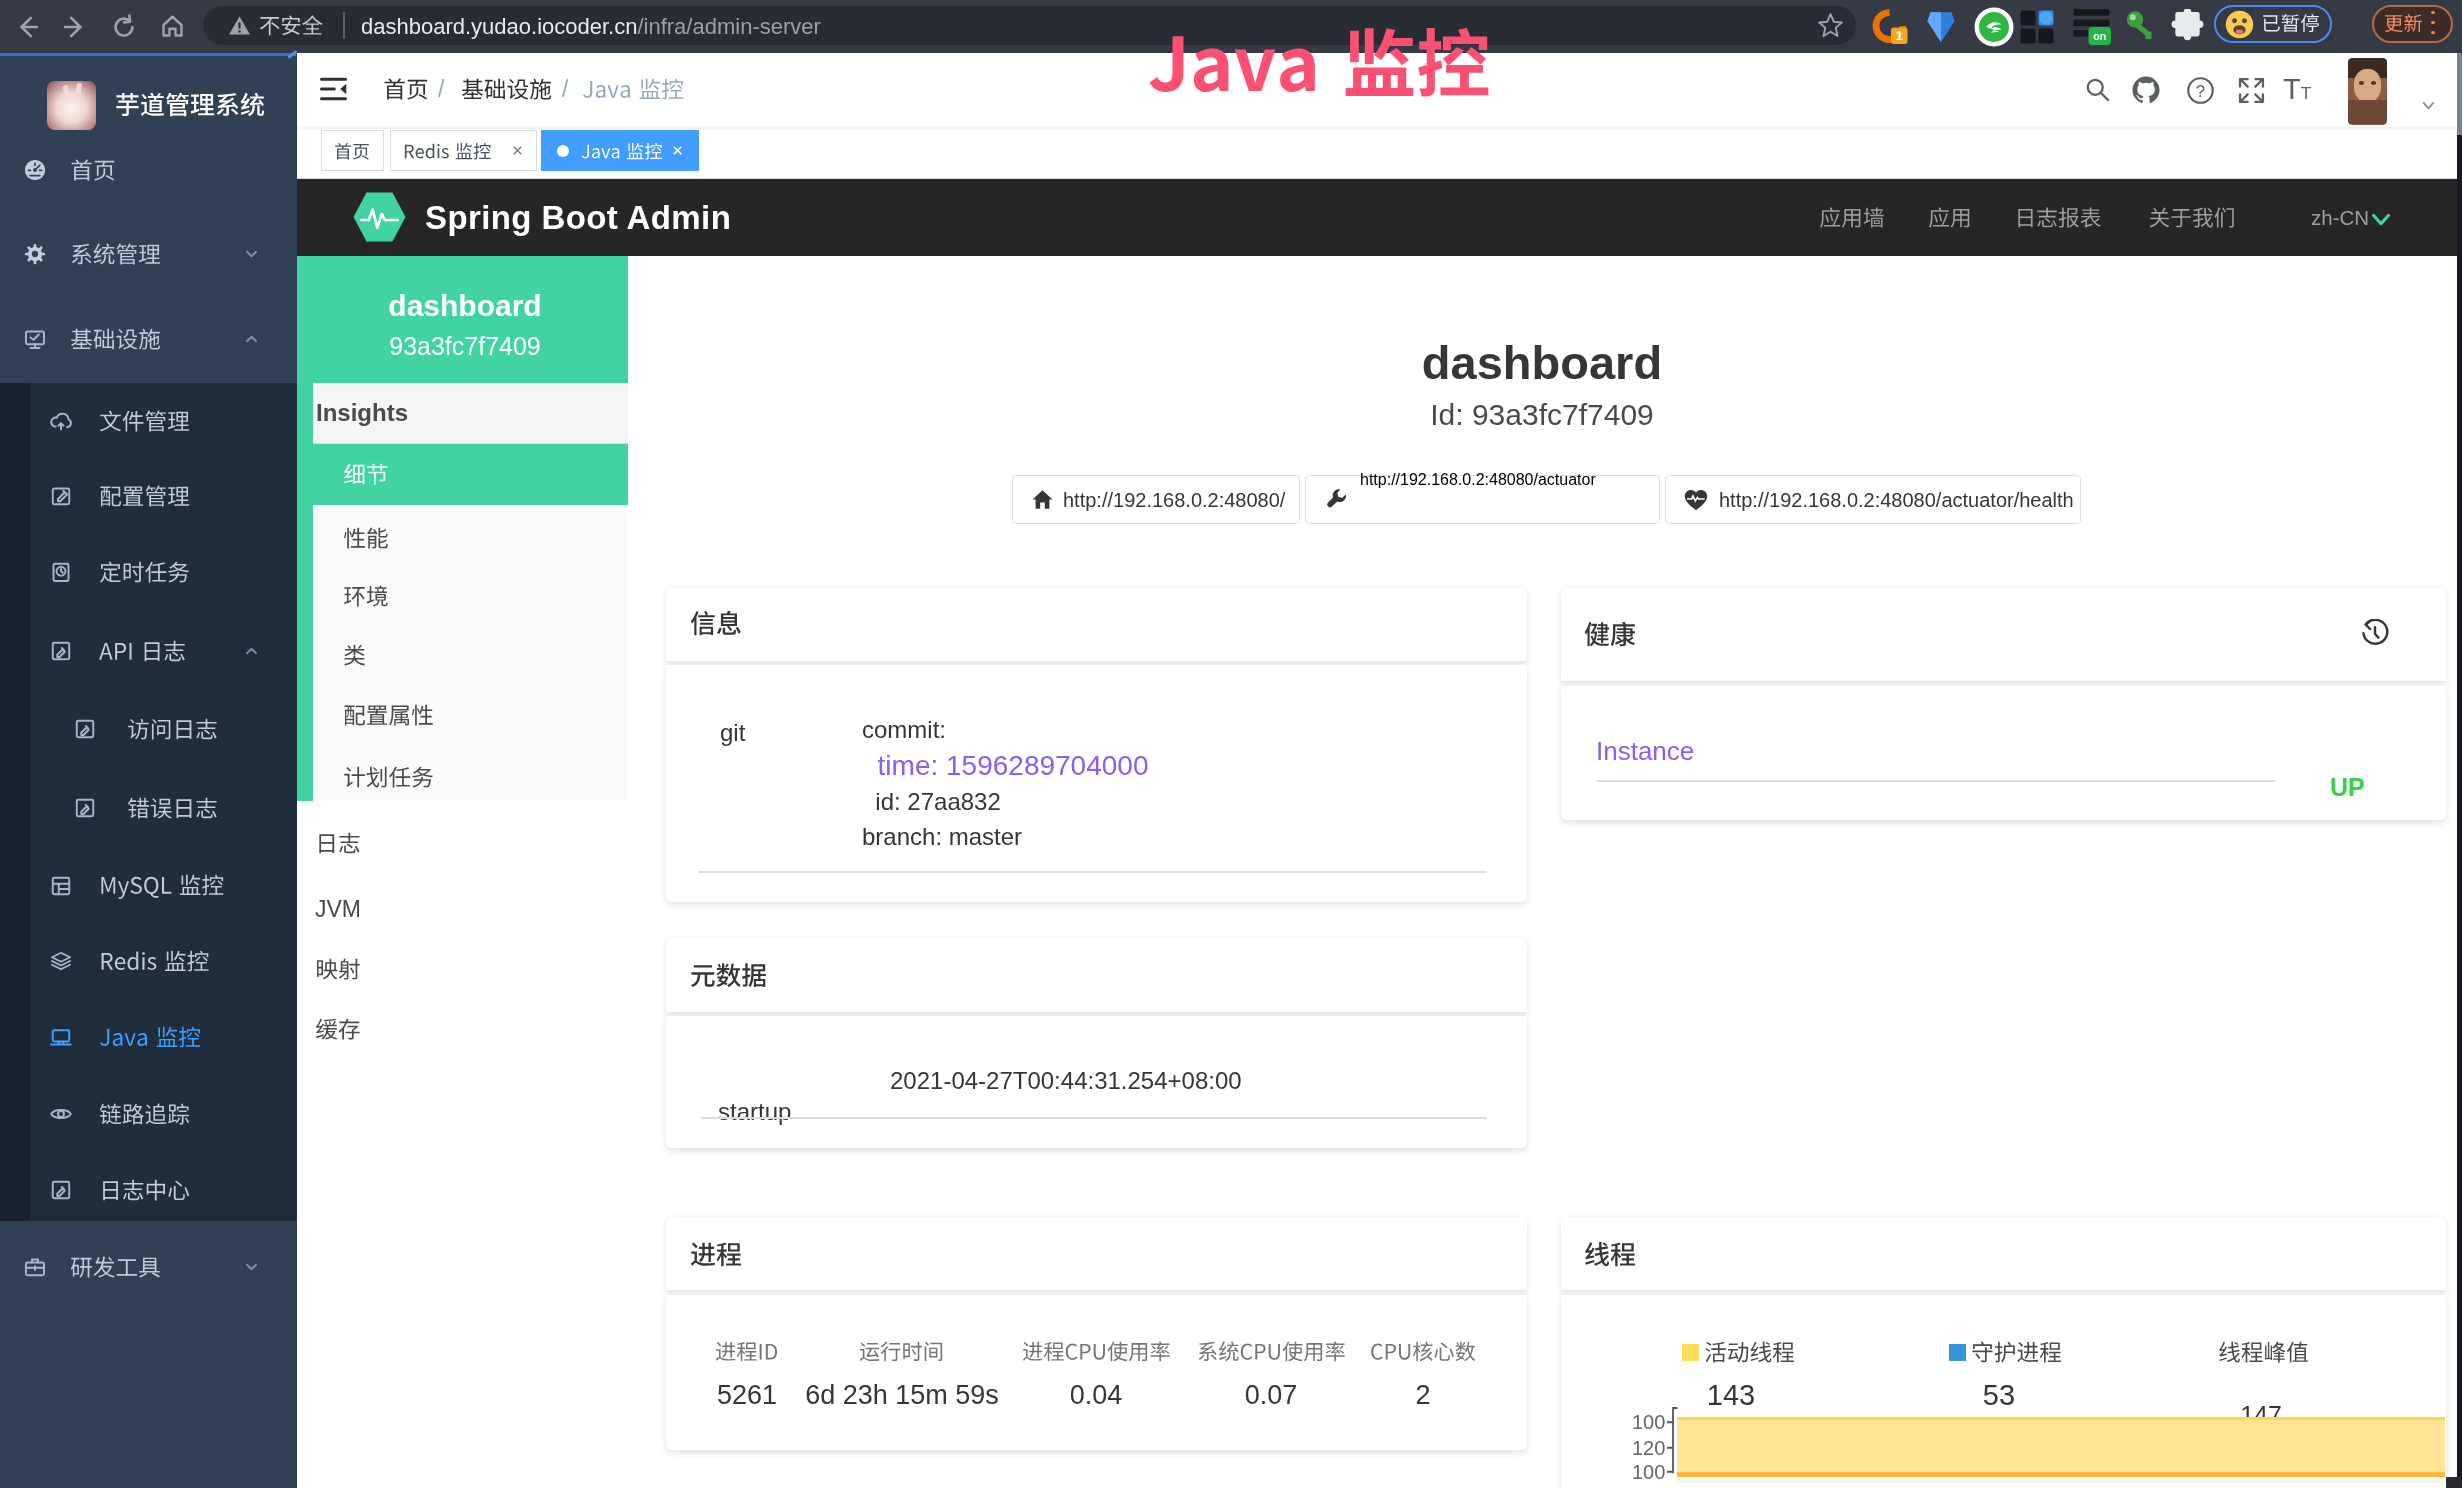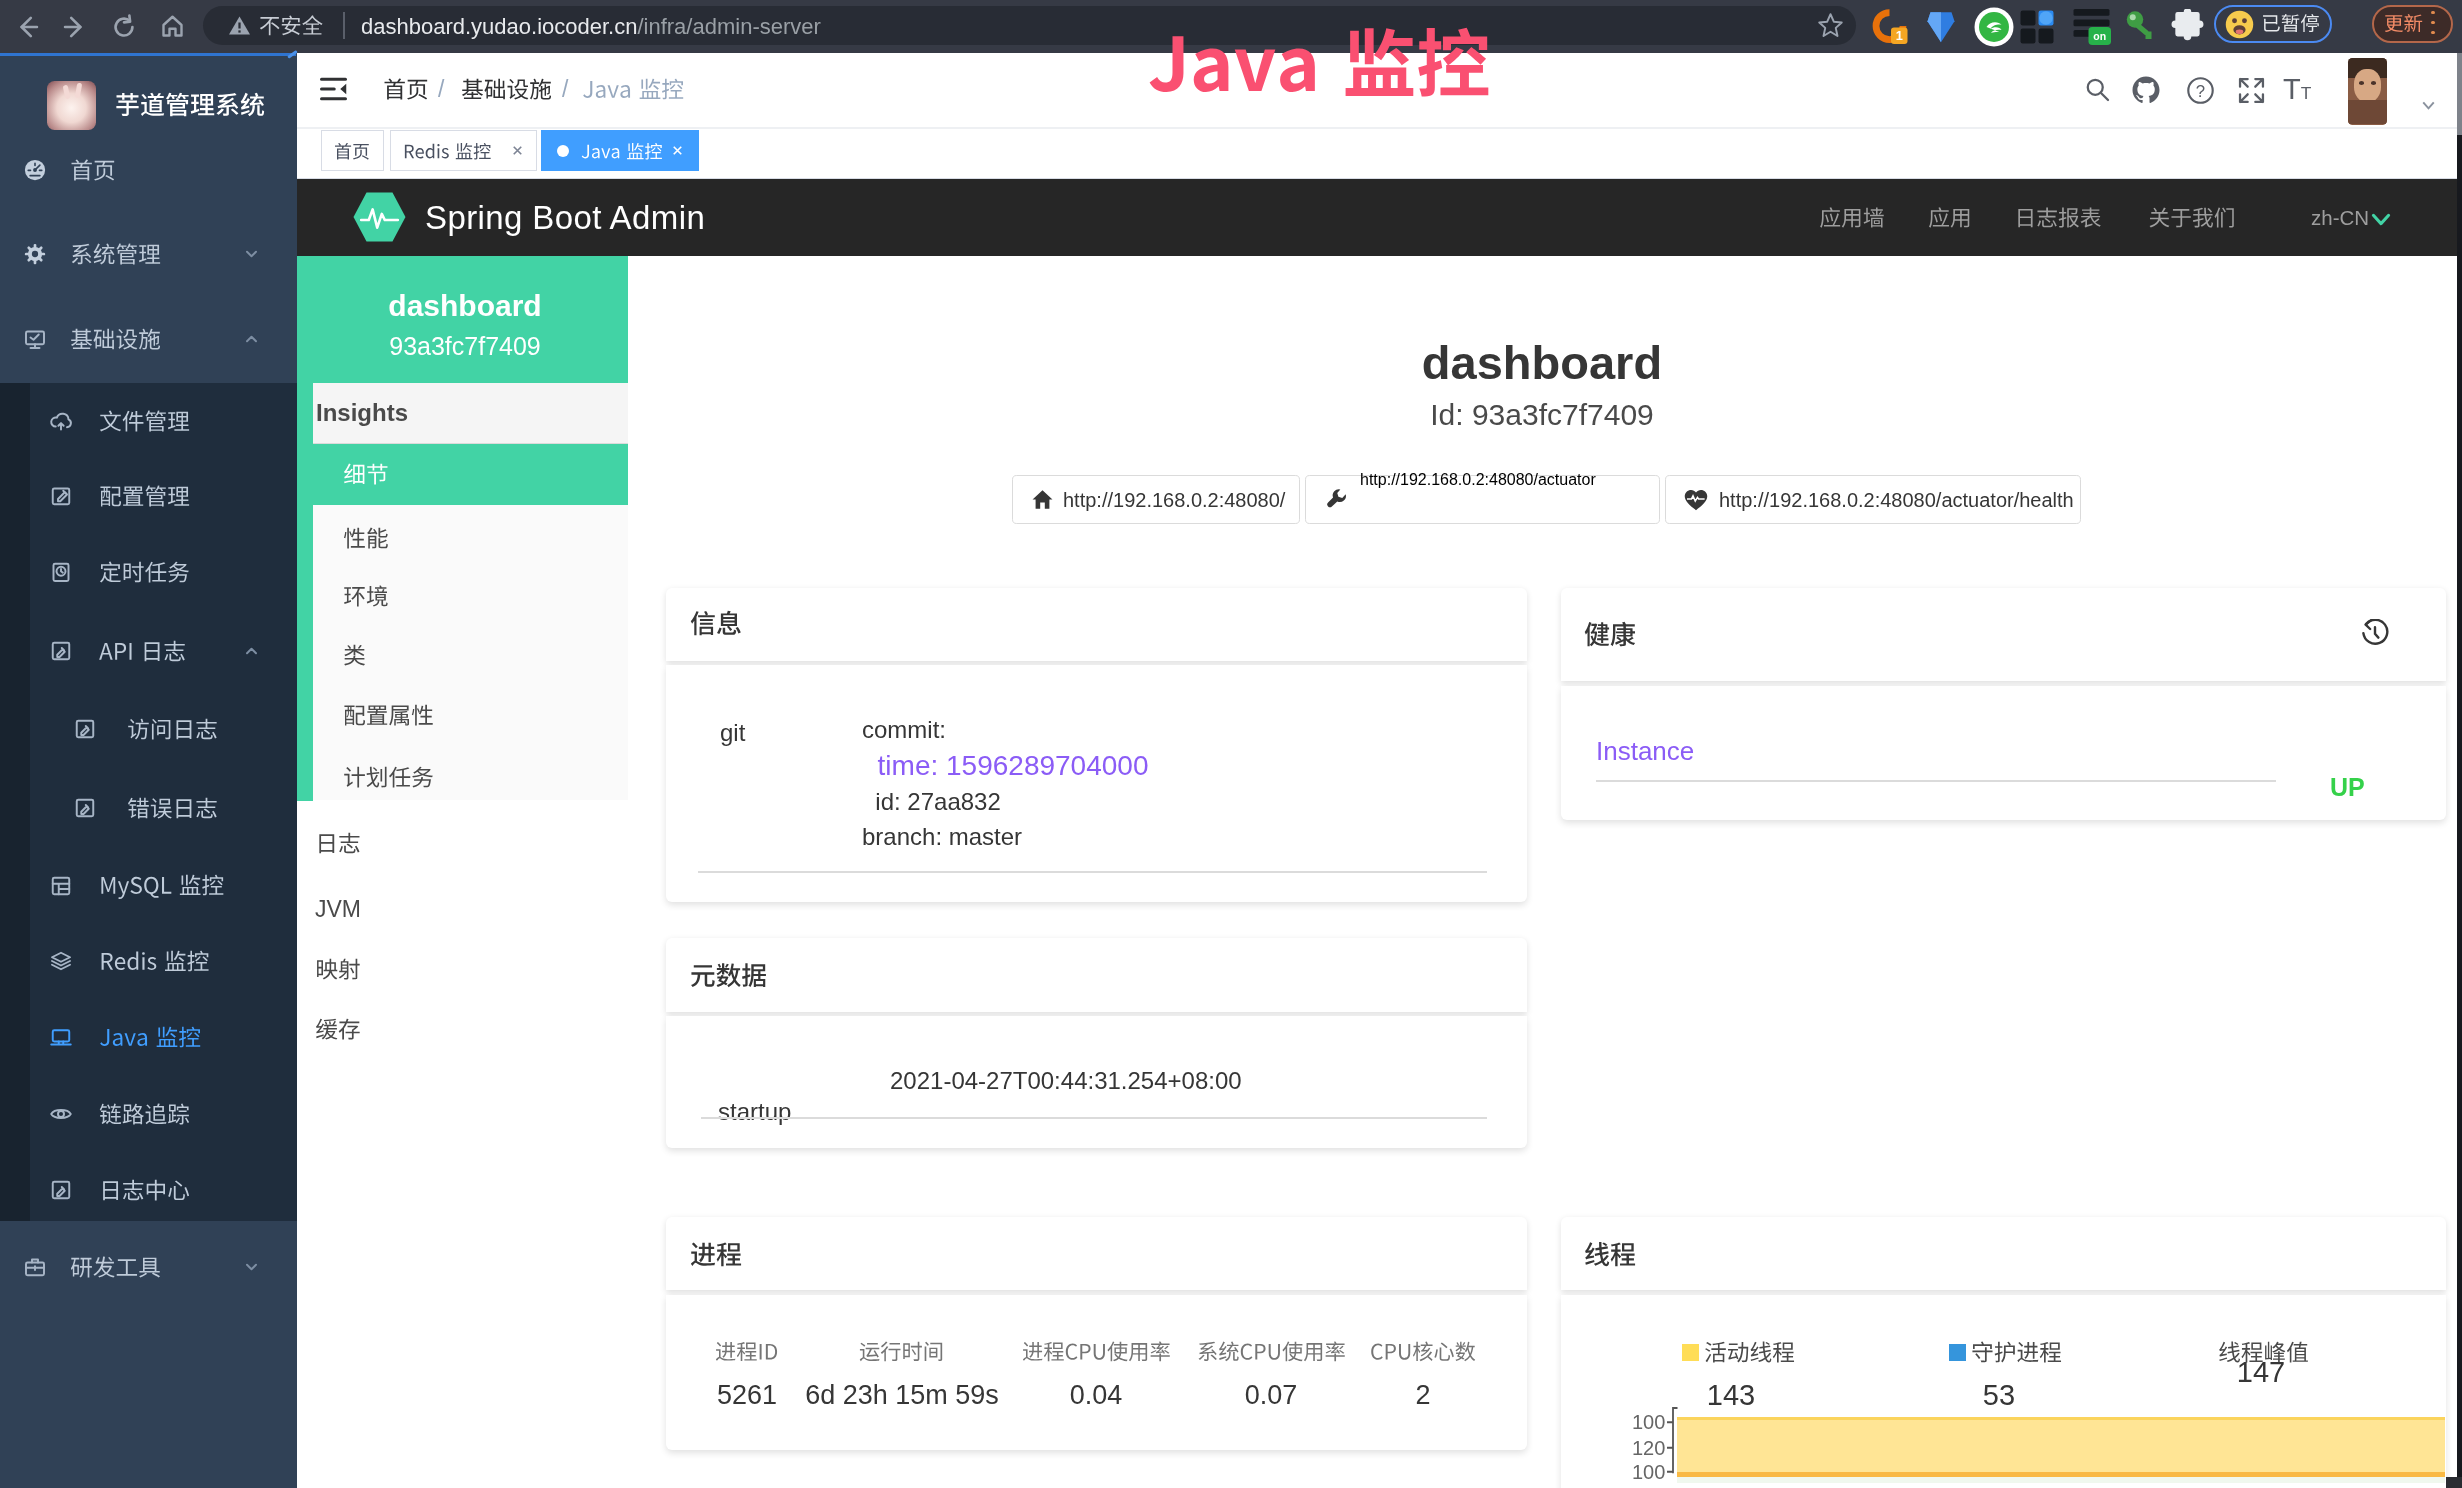--- a/index.html
+++ b/index.html
@@ -336,21 +336,21 @@
       <path fill="#ffffff" d="M5.7 0.3C9.1 0.3 10.5 -2.1 10.5 -5.2L10.5 -17.6L8.3 -17.6L8.3 -5.4C8.3 -2.7 7.4 -1.6 5.5 -1.6C4.2 -1.6 3.2 -2.2 2.4 -3.6L0.8 -2.5C1.9 -0.6 3.5 0.3 5.7 0.3ZM18 0.3C19.7 0.3 21.1 -0.5 22.4 -1.6L22.4 -1.6L22.6 0L24.4 0L24.4 -8C24.4 -11.3 23.1 -13.4 19.9 -13.4C17.8 -13.4 16 -12.4 14.8 -11.7L15.6 -10.2C16.7 -10.8 18 -11.5 19.6 -11.5C21.7 -11.5 22.2 -9.9 22.2 -8.3C16.7 -7.6 14.3 -6.2 14.3 -3.4C14.3 -1 15.9 0.3 18 0.3ZM18.7 -1.5C17.4 -1.5 16.4 -2 16.4 -3.5C16.4 -5.2 17.9 -6.3 22.2 -6.8L22.2 -3.2C21 -2 19.9 -1.5 18.7 -1.5ZM31.4 0L33.9 0L38.5 -13L36.4 -13L33.9 -5.6C33.5 -4.3 33.1 -3 32.7 -1.8L32.6 -1.8C32.2 -3 31.8 -4.3 31.4 -5.6L28.9 -13L26.7 -13ZM44.1 0.3C45.7 0.3 47.1 -0.5 48.4 -1.6L48.5 -1.6L48.6 0L50.4 0L50.4 -8C50.4 -11.3 49.1 -13.4 45.9 -13.4C43.8 -13.4 42 -12.4 40.8 -11.7L41.7 -10.2C42.7 -10.8 44.1 -11.5 45.6 -11.5C47.7 -11.5 48.3 -9.9 48.3 -8.3C42.7 -7.6 40.3 -6.2 40.3 -3.4C40.3 -1 41.9 0.3 44.1 0.3ZM44.7 -1.5C43.4 -1.5 42.4 -2 42.4 -3.5C42.4 -5.2 43.9 -6.3 48.3 -6.8L48.3 -3.2C47 -2 45.9 -1.5 44.7 -1.5ZM74.8 -12.5C76.5 -11.3 78.6 -9.6 79.6 -8.5L81 -9.6C80 -10.7 77.9 -12.3 76.2 -13.5ZM67.2 -20.1L67.2 -8.7L69 -8.7L69 -20.1ZM62.5 -19.3L62.5 -9.4L64.2 -9.4L64.2 -19.3ZM74.4 -20.1C73.5 -16.6 71.9 -13.2 69.9 -11.1C70.3 -10.8 71.1 -10.3 71.4 -10C72.6 -11.4 73.6 -13.2 74.5 -15.1L82.2 -15.1L82.2 -16.8L75.2 -16.8C75.5 -17.7 75.8 -18.7 76.1 -19.8ZM63.4 -7.2L63.4 -0.4L60.7 -0.4L60.7 1.3L82.5 1.3L82.5 -0.4L79.9 -0.4L79.9 -7.2ZM65.1 -0.4L65.1 -5.7L68.3 -5.7L68.3 -0.4ZM70 -0.4L70 -5.7L73.2 -5.7L73.2 -0.4ZM74.9 -0.4L74.9 -5.7L78.2 -5.7L78.2 -0.4ZM100.2 -13.3C101.8 -11.9 103.8 -10 104.8 -8.9L106 -10C104.9 -11.1 102.9 -13 101.4 -14.3ZM97 -14.2C95.9 -12.6 94.1 -11 92.4 -10C92.8 -9.6 93.4 -8.9 93.6 -8.6C95.3 -9.8 97.3 -11.8 98.6 -13.7ZM87.5 -20.2L87.5 -15.5L84.6 -15.5L84.6 -13.8L87.5 -13.8L87.5 -8.1C86.3 -7.7 85.2 -7.3 84.3 -7.1L84.7 -5.3L87.5 -6.3L87.5 -0.4C87.5 -0 87.4 0 87.1 0C86.8 0.1 85.9 0.1 84.8 0C85.1 0.5 85.3 1.3 85.3 1.7C86.9 1.7 87.8 1.7 88.4 1.4C89 1.1 89.2 0.6 89.2 -0.4L89.2 -6.9L91.8 -7.8L91.5 -9.5L89.2 -8.6L89.2 -13.8L91.7 -13.8L91.7 -15.5L89.2 -15.5L89.2 -20.2ZM91.5 -0.5L91.5 1.1L106.7 1.1L106.7 -0.5L100.1 -0.5L100.1 -6.5L105 -6.5L105 -8.1L93.5 -8.1L93.5 -6.5L98.3 -6.5L98.3 -0.5ZM97.7 -19.8C98 -19 98.4 -18 98.7 -17.3L92.4 -17.3L92.4 -13.1L94 -13.1L94 -15.7L104.7 -15.7L104.7 -13.3L106.5 -13.3L106.5 -17.3L100.7 -17.3C100.4 -18.1 99.8 -19.2 99.4 -20.2Z"></path>
     </svg>
 <svg class="ab" style="left:670px;top:143px" width="15" height="15" viewBox="0 0 20 20">
       <path d="M5 5 L15 15 M15 5 L5 15" stroke="#fff" stroke-width="2.2"></path>
     </svg>
 <div class="ab" style="left:297px;top:179px;width:2161px;height:77px;background:#262626"></div>
 <svg class="ab" style="left:352px;top:191px" width="55" height="52" viewBox="0 0 72 68">
 <polygon points="19,2 53,2 70,34 53,66 19,66 2,34" fill="#42d3a5"></polygon>
 <path d="M12 38 L22 38 L27 24 L33 48 L39 30 L43 38 L60 38" stroke="#fff" stroke-width="3.4" fill="none" stroke-linecap="round" stroke-linejoin="round"></path>
     </svg>
-<div class="t" style="left:425px;top:218px;font-size:33px;font-weight:normal;color:#fff;letter-spacing:0.4px">Spring Boot Admin</div>
+<div class="t" style="left:425px;top:218px;font-size:33px;font-weight:bold;color:#fff;letter-spacing:0.4px">Spring Boot Admin</div>
 <svg style="position:absolute;left:1819px;top:204px;" width="66" height="30" viewBox="0 -29 87 40">
       <path fill="#9e9e9e" d="M7.7 -14.2C8.8 -11.1 10.2 -6.9 10.8 -4.2L12.8 -5.1C12.2 -7.8 10.8 -11.8 9.5 -15ZM13.9 -15.8C14.9 -12.7 16 -8.6 16.4 -5.9L18.4 -6.5C18 -9.2 16.9 -13.2 15.9 -16.4ZM13.6 -24C14.1 -23 14.7 -21.7 15.1 -20.6L3.5 -20.6L3.5 -12.7C3.5 -8.6 3.3 -2.8 1 1.3C1.6 1.5 2.6 2.1 3 2.5C5.3 -1.8 5.7 -8.3 5.7 -12.7L5.7 -18.6L27.3 -18.6L27.3 -20.6L17.6 -20.6C17.2 -21.7 16.4 -23.3 15.7 -24.6ZM6.1 -1.1L6.1 1L27.7 1L27.7 -1.1L19.8 -1.1C22.5 -5.6 24.7 -10.9 26 -15.7L23.8 -16.6C22.6 -11.5 20.4 -5.6 17.6 -1.1ZM33.4 -22.3L33.4 -11.8C33.4 -7.7 33.1 -2.6 29.9 1C30.4 1.3 31.3 2 31.6 2.5C33.8 0 34.8 -3.3 35.3 -6.6L42.5 -6.6L42.5 2.1L44.7 2.1L44.7 -6.6L52.6 -6.6L52.6 -0.6C52.6 -0.1 52.4 0.1 51.8 0.1C51.2 0.1 49.3 0.1 47.2 0.1C47.5 0.6 47.9 1.6 48 2.1C50.7 2.2 52.4 2.1 53.4 1.8C54.4 1.5 54.7 0.8 54.7 -0.6L54.7 -22.3ZM35.6 -20.2L42.5 -20.2L42.5 -15.6L35.6 -15.6ZM52.6 -20.2L52.6 -15.6L44.7 -15.6L44.7 -20.2ZM35.6 -13.5L42.5 -13.5L42.5 -8.6L35.5 -8.6C35.6 -9.7 35.6 -10.8 35.6 -11.8ZM52.6 -13.5L52.6 -8.6L44.7 -8.6L44.7 -13.5ZM74.2 -5.9L78.9 -5.9L78.9 -3.7L74.2 -3.7ZM72.6 -7.2L72.6 -2.5L80.5 -2.5L80.5 -7.2ZM69.7 -18.7C70.8 -17.5 71.9 -15.9 72.5 -14.8L74.1 -15.8C73.5 -16.9 72.3 -18.4 71.2 -19.5ZM81.8 -19.5C81.1 -18.3 79.9 -16.7 79 -15.7L80.5 -14.9C81.5 -15.9 82.6 -17.3 83.6 -18.6ZM75.5 -24.4L75.5 -21.9L68.5 -21.9L68.5 -20L75.5 -20L75.5 -14.6L67.5 -14.6L67.5 -12.8L85.8 -12.8L85.8 -14.6L77.6 -14.6L77.6 -20L84.6 -20L84.6 -21.9L77.6 -21.9L77.6 -24.4ZM68.9 -10.6L68.9 2.3L70.8 2.3L70.8 1L82.2 1L82.2 2.2L84.2 2.2L84.2 -10.6ZM70.8 -0.7L70.8 -8.9L82.2 -8.9L82.2 -0.7ZM59 -4.7L59.9 -2.6C62.1 -3.7 65 -5 67.8 -6.3L67.4 -8.1L64.5 -6.9L64.5 -15.4L67.3 -15.4L67.3 -17.4L64.5 -17.4L64.5 -24L62.5 -24L62.5 -17.4L59.3 -17.4L59.3 -15.4L62.5 -15.4L62.5 -6.1C61.2 -5.5 60 -5.1 59 -4.7Z"></path>
     </svg>
 <svg style="position:absolute;left:1928px;top:204px;" width="44" height="30" viewBox="0 -29 58 40">
       <path fill="#9e9e9e" d="M7.7 -14.2C8.8 -11.1 10.2 -6.9 10.8 -4.2L12.8 -5.1C12.2 -7.8 10.8 -11.8 9.5 -15ZM13.9 -15.8C14.9 -12.7 16 -8.6 16.4 -5.9L18.4 -6.5C18 -9.2 16.9 -13.2 15.9 -16.4ZM13.6 -24C14.1 -23 14.7 -21.7 15.1 -20.6L3.5 -20.6L3.5 -12.7C3.5 -8.6 3.3 -2.8 1 1.3C1.6 1.5 2.6 2.1 3 2.5C5.3 -1.8 5.7 -8.3 5.7 -12.7L5.7 -18.6L27.3 -18.6L27.3 -20.6L17.6 -20.6C17.2 -21.7 16.4 -23.3 15.7 -24.6ZM6.1 -1.1L6.1 1L27.7 1L27.7 -1.1L19.8 -1.1C22.5 -5.6 24.7 -10.9 26 -15.7L23.8 -16.6C22.6 -11.5 20.4 -5.6 17.6 -1.1ZM33.4 -22.3L33.4 -11.8C33.4 -7.7 33.1 -2.6 29.9 1C30.4 1.3 31.3 2 31.6 2.5C33.8 0 34.8 -3.3 35.3 -6.6L42.5 -6.6L42.5 2.1L44.7 2.1L44.7 -6.6L52.6 -6.6L52.6 -0.6C52.6 -0.1 52.4 0.1 51.8 0.1C51.2 0.1 49.3 0.1 47.2 0.1C47.5 0.6 47.9 1.6 48 2.1C50.7 2.2 52.4 2.1 53.4 1.8C54.4 1.5 54.7 0.8 54.7 -0.6L54.7 -22.3ZM35.6 -20.2L42.5 -20.2L42.5 -15.6L35.6 -15.6ZM52.6 -20.2L52.6 -15.6L44.7 -15.6L44.7 -20.2ZM35.6 -13.5L42.5 -13.5L42.5 -8.6L35.5 -8.6C35.6 -9.7 35.6 -10.8 35.6 -11.8ZM52.6 -13.5L52.6 -8.6L44.7 -8.6L44.7 -13.5Z"></path>
     </svg>
 <svg style="position:absolute;left:2014px;top:204px;" width="88" height="30" viewBox="0 -29 116 40">
       <path fill="#9e9e9e" d="M7.3 -10.2L21.8 -10.2L21.8 -2.1L7.3 -2.1ZM7.3 -12.4L7.3 -20.2L21.8 -20.2L21.8 -12.4ZM5.1 -22.4L5.1 2L7.3 2L7.3 0.1L21.8 0.1L21.8 1.9L24.1 1.9L24.1 -22.4ZM36.8 -7.4L36.8 -1.1C36.8 1.3 37.7 1.9 41.1 1.9C41.8 1.9 46.9 1.9 47.7 1.9C50.5 1.9 51.2 1 51.5 -2.8C50.9 -3 50 -3.3 49.5 -3.7C49.4 -0.6 49.1 -0.1 47.5 -0.1C46.4 -0.1 42 -0.1 41.2 -0.1C39.3 -0.1 39 -0.3 39 -1.1L39 -7.4ZM40 -9.2C42.3 -7.8 45.1 -5.6 46.4 -4.1L48 -5.6C46.6 -7.1 43.8 -9.1 41.5 -10.5ZM50.6 -6.7C52 -4.3 53.7 -1 54.3 1L56.4 0.1C55.7 -1.8 54 -5 52.5 -7.5ZM33.4 -7.2C32.8 -4.9 31.8 -2 30.4 -0.1L32.4 0.9C33.7 -1 34.7 -4.1 35.3 -6.5ZM42.3 -24.4L42.3 -20.2L30.6 -20.2L30.6 -18.1L42.3 -18.1L42.3 -13.2L32.5 -13.2L32.5 -11.1L54.7 -11.1L54.7 -13.2L44.6 -13.2L44.6 -18.1L56.5 -18.1L56.5 -20.2L44.6 -20.2L44.6 -24.4ZM70.3 -23.4L70.3 2.3L72.4 2.3L72.4 -11.5L73.3 -11.5C74.4 -8.4 75.9 -5.6 77.8 -3.2C76.4 -1.6 74.6 -0.2 72.6 0.8C73.1 1.2 73.7 1.9 74.1 2.4C76 1.3 77.7 -0 79.2 -1.6C80.8 0 82.5 1.3 84.4 2.2C84.8 1.7 85.4 0.8 85.9 0.4C84 -0.4 82.2 -1.7 80.6 -3.3C82.7 -6.1 84.2 -9.5 84.9 -13.1L83.5 -13.5L83.1 -13.5L72.4 -13.5L72.4 -21.3L81.7 -21.3C81.6 -18.7 81.4 -17.6 81.1 -17.2C80.8 -17 80.5 -17 79.8 -17C79.3 -17 77.4 -17 75.5 -17.2C75.8 -16.7 76 -15.9 76.1 -15.4C78 -15.3 79.8 -15.2 80.8 -15.3C81.7 -15.3 82.4 -15.5 82.9 -16C83.5 -16.7 83.8 -18.4 84 -22.4C84 -22.8 84 -23.4 84 -23.4ZM75.4 -11.5L82.3 -11.5C81.6 -9.1 80.6 -6.9 79.2 -4.9C77.6 -6.8 76.3 -9.1 75.4 -11.5ZM63.5 -24.4L63.5 -18.5L59.4 -18.5L59.4 -16.4L63.5 -16.4L63.5 -10.2L58.9 -9L59.5 -6.8L63.5 -7.9L63.5 -0.4C63.5 0.1 63.3 0.2 62.8 0.3C62.4 0.3 60.9 0.3 59.3 0.2C59.6 0.8 59.9 1.7 60 2.3C62.3 2.3 63.7 2.3 64.5 1.9C65.3 1.6 65.7 1 65.7 -0.4L65.7 -8.6L69.2 -9.7L68.9 -11.7L65.7 -10.8L65.7 -16.4L69 -16.4L69 -18.5L65.7 -18.5L65.7 -24.4ZM94.3 2.3C95 1.9 96 1.5 104.1 -1.1C104 -1.6 103.8 -2.4 103.8 -3L96.7 -0.9L96.7 -7.3C98.5 -8.5 100 -9.8 101.3 -11.2C103.5 -5.1 107.6 -0.7 113.6 1.3C113.9 0.8 114.5 -0.1 115 -0.6C112.2 -1.4 109.7 -2.8 107.7 -4.7C109.5 -5.8 111.7 -7.3 113.3 -8.8L111.5 -10C110.3 -8.8 108.2 -7.2 106.5 -6C105.2 -7.5 104.2 -9.3 103.4 -11.2L114.1 -11.2L114.1 -13.1L102.5 -13.1L102.5 -15.6L111.9 -15.6L111.9 -17.4L102.5 -17.4L102.5 -19.9L113.2 -19.9L113.2 -21.8L102.5 -21.8L102.5 -24.4L100.3 -24.4L100.3 -21.8L90 -21.8L90 -19.9L100.3 -19.9L100.3 -17.4L91.5 -17.4L91.5 -15.6L100.3 -15.6L100.3 -13.1L88.9 -13.1L88.9 -11.2L98.5 -11.2C95.8 -8.7 91.6 -6.5 88 -5.3C88.5 -4.9 89.1 -4.1 89.5 -3.5C91.1 -4.1 92.8 -4.9 94.5 -5.9L94.5 -1.6C94.5 -0.4 93.8 0.1 93.4 0.3C93.7 0.8 94.2 1.8 94.3 2.3Z"></path>
     </svg>
 <svg style="position:absolute;left:2148px;top:204px;" width="88" height="30" viewBox="0 -29 116 40">
@@ -482,21 +482,21 @@
     </svg>
 <div class="tc" style="left:1731px;top:1395px;font-size:29px;color:#363636">143</div>
 <div class="ab" style="left:1949px;top:1344px;width:17.4px;height:17.4px;background:#3595dc"></div>
 <svg style="position:absolute;left:1971px;top:1338px;" width="91" height="31" viewBox="0 -30 120 41">
       <path fill="#4a4a4a" d="M5.4 -8.6C7.3 -6.7 9.4 -4 10.3 -2.2L12.2 -3.5C11.3 -5.3 9.2 -7.9 7.2 -9.8ZM18.3 -17.8L18.3 -13.5L1.7 -13.5L1.7 -11.3L18.3 -11.3L18.3 -0.7C18.3 -0.2 18.1 -0.1 17.5 -0C16.9 0 14.7 0 12.5 -0.1C12.9 0.6 13.3 1.5 13.4 2.2C16.3 2.2 18.1 2.2 19.1 1.8C20.2 1.4 20.6 0.8 20.6 -0.7L20.6 -11.3L28.3 -11.3L28.3 -13.5L20.6 -13.5L20.6 -17.8ZM12.9 -24.8C13.5 -23.8 14.1 -22.6 14.5 -21.6L2.5 -21.6L2.5 -15.6L4.7 -15.6L4.7 -19.4L25.1 -19.4L25.1 -15.6L27.4 -15.6L27.4 -21.6L16.9 -21.6C16.6 -22.7 15.8 -24.2 15.1 -25.3ZM35.6 -25.2L35.6 -19.1L31.6 -19.1L31.6 -17L35.6 -17L35.6 -10.5C34 -10 32.4 -9.6 31.1 -9.3L31.8 -7L35.6 -8.2L35.6 -0.4C35.6 0 35.5 0.1 35.1 0.1C34.7 0.1 33.5 0.1 32.1 0.1C32.5 0.8 32.7 1.7 32.8 2.3C34.8 2.3 36 2.2 36.8 1.9C37.6 1.5 37.8 0.8 37.8 -0.4L37.8 -8.9L41.5 -10L41.2 -12.1L37.8 -11.1L37.8 -17L41.3 -17L41.3 -19.1L37.8 -19.1L37.8 -25.2ZM47.7 -24.3C48.8 -23 50 -21.2 50.5 -20L43.4 -20L43.4 -12C43.4 -8 43 -2.8 39.7 0.9C40.2 1.2 41.1 2 41.5 2.5C44.6 -1 45.5 -5.9 45.6 -10.1L55.5 -10.1L55.5 -8.2L57.8 -8.2L57.8 -20L50.6 -20L52.6 -20.9C52.1 -22.1 50.9 -23.8 49.7 -25.1ZM55.5 -12.2L45.7 -12.2L45.7 -18L55.5 -18ZM62.4 -23.3C64.1 -21.8 66.1 -19.6 67 -18.3L68.8 -19.7C67.8 -21 65.7 -23.1 64 -24.6ZM81.6 -24.6L81.6 -19.7L76.7 -19.7L76.7 -24.6L74.4 -24.6L74.4 -19.7L70.2 -19.7L70.2 -17.6L74.4 -17.6L74.4 -14.1L74.4 -12.2L70 -12.2L70 -10L74.1 -10C73.7 -7.8 72.7 -5.5 70.4 -3.8C70.9 -3.5 71.8 -2.7 72.1 -2.2C74.7 -4.3 75.9 -7.2 76.3 -10L81.6 -10L81.6 -2.4L83.8 -2.4L83.8 -10L88.3 -10L88.3 -12.2L83.8 -12.2L83.8 -17.6L87.7 -17.6L87.7 -19.7L83.8 -19.7L83.8 -24.6ZM76.7 -17.6L81.6 -17.6L81.6 -12.2L76.6 -12.2L76.7 -14ZM67.9 -14.3L61.5 -14.3L61.5 -12.2L65.6 -12.2L65.6 -3.6C64.3 -3.1 62.7 -1.8 61.1 -0.1L62.6 2C64.2 -0.1 65.7 -1.8 66.7 -1.8C67.3 -1.8 68.3 -0.8 69.6 -0.1C71.6 1.3 74.2 1.6 77.9 1.6C80.7 1.6 86.1 1.4 88.3 1.3C88.3 0.6 88.7 -0.4 88.9 -1.1C86 -0.7 81.5 -0.5 77.9 -0.5C74.5 -0.5 72 -0.7 70 -1.9C69.1 -2.5 68.4 -3.1 67.9 -3.4ZM106 -22L115 -22L115 -16.5L106 -16.5ZM103.9 -23.9L103.9 -14.5L117.2 -14.5L117.2 -23.9ZM103.4 -6.3L103.4 -4.3L109.3 -4.3L109.3 -0.4L101.4 -0.4L101.4 1.6L118.9 1.6L118.9 -0.4L111.5 -0.4L111.5 -4.3L117.6 -4.3L117.6 -6.3L111.5 -6.3L111.5 -9.9L118.2 -9.9L118.2 -11.9L102.8 -11.9L102.8 -9.9L109.3 -9.9L109.3 -6.3ZM100.8 -24.8C98.6 -23.8 94.7 -22.9 91.3 -22.3C91.6 -21.8 91.9 -21.1 92 -20.6C93.4 -20.8 94.9 -21.1 96.4 -21.4L96.4 -16.7L91.5 -16.7L91.5 -14.6L96.1 -14.6C94.9 -11.2 92.8 -7.3 90.8 -5.2C91.2 -4.6 91.8 -3.7 92 -3.1C93.5 -5 95.1 -7.9 96.4 -10.9L96.4 2.3L98.6 2.3L98.6 -10.6C99.6 -9.3 100.8 -7.7 101.3 -6.9L102.7 -8.6C102.1 -9.3 99.5 -12 98.6 -12.8L98.6 -14.6L102.3 -14.6L102.3 -16.7L98.6 -16.7L98.6 -21.9C100 -22.2 101.3 -22.6 102.4 -23Z"></path>
     </svg>
 <div class="tc" style="left:1999px;top:1395px;font-size:29px;color:#363636">53</div>
 <svg style="position:absolute;left:2218px;top:1338px;" width="91" height="31" viewBox="0 -30 120 41">
       <path fill="#4a4a4a" d="M1.6 -1.6L2.1 0.5C4.9 -0.3 8.5 -1.4 11.9 -2.4L11.6 -4.3C7.9 -3.3 4.1 -2.2 1.6 -1.6ZM21.1 -23.4C22.6 -22.7 24.5 -21.5 25.5 -20.7L26.8 -22.1C25.8 -22.9 23.9 -24 22.4 -24.7ZM2.2 -12.7C2.6 -12.9 3.3 -13.1 7 -13.6C5.6 -11.6 4.5 -10.1 3.9 -9.5C3 -8.4 2.3 -7.6 1.6 -7.5C1.9 -7 2.2 -5.9 2.3 -5.5C3 -5.8 4 -6.1 11.5 -7.6C11.5 -8.1 11.5 -8.9 11.5 -9.5L5.5 -8.5C7.8 -11.2 10.1 -14.5 12 -17.8L10.1 -18.9C9.6 -17.8 8.9 -16.6 8.2 -15.6L4.4 -15.2C6.2 -17.7 8 -21 9.3 -24.1L7.2 -25.1C6 -21.5 3.8 -17.7 3.1 -16.7C2.5 -15.7 1.9 -15 1.4 -14.8C1.7 -14.2 2 -13.1 2.2 -12.7ZM26.6 -10.5C25.4 -8.6 23.8 -6.8 21.8 -5.3C21.4 -6.9 20.9 -8.8 20.6 -11L28.3 -12.4L27.9 -14.4L20.4 -13C20.2 -14.3 20.1 -15.6 20 -17L27.4 -18.1L27.1 -20.1L19.9 -19C19.8 -21 19.7 -23.1 19.7 -25.3L17.5 -25.3C17.6 -23 17.6 -20.8 17.7 -18.7L13 -18L13.3 -16L17.8 -16.6C17.9 -15.3 18.1 -13.9 18.2 -12.6L12.4 -11.5L12.8 -9.5L18.5 -10.6C18.9 -8.1 19.3 -5.8 20 -4C17.4 -2.3 14.5 -0.9 11.4 0C12 0.5 12.5 1.3 12.8 1.9C15.7 0.9 18.3 -0.4 20.7 -2C22 0.7 23.6 2.3 25.7 2.3C27.8 2.3 28.5 1.3 28.9 -2C28.4 -2.2 27.7 -2.7 27.2 -3.2C27.1 -0.6 26.8 0.1 25.9 0.1C24.6 0.1 23.5 -1.1 22.6 -3.3C25 -5.1 27 -7.2 28.5 -9.6ZM46 -22L55 -22L55 -16.5L46 -16.5ZM43.9 -23.9L43.9 -14.5L57.2 -14.5L57.2 -23.9ZM43.4 -6.3L43.4 -4.3L49.3 -4.3L49.3 -0.4L41.4 -0.4L41.4 1.6L58.9 1.6L58.9 -0.4L51.5 -0.4L51.5 -4.3L57.6 -4.3L57.6 -6.3L51.5 -6.3L51.5 -9.9L58.2 -9.9L58.2 -11.9L42.8 -11.9L42.8 -9.9L49.3 -9.9L49.3 -6.3ZM40.8 -24.8C38.6 -23.8 34.6 -22.9 31.3 -22.3C31.6 -21.8 31.9 -21.1 31.9 -20.6C33.4 -20.8 34.9 -21.1 36.4 -21.4L36.4 -16.7L31.5 -16.7L31.5 -14.6L36.1 -14.6C34.9 -11.2 32.8 -7.3 30.8 -5.2C31.2 -4.6 31.8 -3.7 32 -3.1C33.5 -5 35.1 -7.9 36.4 -10.9L36.4 2.3L38.6 2.3L38.6 -10.6C39.6 -9.3 40.8 -7.7 41.3 -6.9L42.7 -8.6C42.1 -9.3 39.5 -12 38.6 -12.8L38.6 -14.6L42.3 -14.6L42.3 -16.7L38.6 -16.7L38.6 -21.9C40 -22.2 41.3 -22.6 42.4 -23ZM77.9 -20.9L83.7 -20.9C82.9 -19.4 81.8 -18.1 80.5 -17C79.3 -18.1 78.3 -19.3 77.5 -20.5ZM77.9 -25.2C76.7 -22.2 74.3 -19.5 71.7 -17.7C72.2 -17.3 72.9 -16.4 73.2 -16C74.2 -16.8 75.3 -17.8 76.3 -18.9C77 -17.8 77.8 -16.7 78.9 -15.8C76.7 -14.2 74.1 -13 71.5 -12.4C71.9 -12 72.4 -11.2 72.7 -10.7C75.4 -11.5 78.2 -12.7 80.5 -14.4C82.4 -13 84.8 -11.8 87.5 -11C87.8 -11.6 88.5 -12.5 89 -12.9C86.3 -13.5 84 -14.5 82.2 -15.8C84.1 -17.5 85.7 -19.6 86.7 -22.2L85.3 -22.8L84.9 -22.7L79 -22.7C79.4 -23.3 79.7 -24 80 -24.7ZM79.3 -12.5L79.3 -10.6L73.7 -10.6L73.7 -8.8L79.3 -8.8L79.3 -6.9L73.9 -6.9L73.9 -5.1L79.3 -5.1L79.3 -2.9L72.5 -2.9L72.5 -1.1L79.3 -1.1L79.3 2.4L81.5 2.4L81.5 -1.1L88.2 -1.1L88.2 -2.9L81.5 -2.9L81.5 -5.1L86.9 -5.1L86.9 -6.9L81.5 -6.9L81.5 -8.8L87 -8.8L87 -10.6L81.5 -10.6L81.5 -12.5ZM65.8 -24.9L65.8 -3.7L63.9 -3.5L63.9 -20.2L62.1 -20.2L62.1 -1.6L69.5 -2.2L69.5 -1L71.2 -1L71.2 -20.2L69.5 -20.2L69.5 -4L67.6 -3.8L67.6 -24.9ZM108 -25.2C107.9 -24.3 107.7 -23.2 107.6 -22.1L99.9 -22.1L99.9 -20.1L107.2 -20.1C107 -19.1 106.9 -18.1 106.7 -17.3L101.5 -17.3L101.5 -0.4L98.6 -0.4L98.6 1.5L118.7 1.5L118.7 -0.4L116.1 -0.4L116.1 -17.3L108.7 -17.3C108.9 -18.1 109.2 -19.1 109.4 -20.1L117.8 -20.1L117.8 -22.1L109.8 -22.1L110.4 -25.1ZM103.5 -0.4L103.5 -2.9L114 -2.9L114 -0.4ZM103.5 -11.4L114 -11.4L114 -8.8L103.5 -8.8ZM103.5 -13L103.5 -15.6L114 -15.6L114 -13ZM103.5 -7.2L114 -7.2L114 -4.6L103.5 -4.6ZM97.9 -25.2C96.3 -20.6 93.7 -16.1 91 -13.2C91.3 -12.7 92 -11.5 92.2 -11C93.1 -11.9 94 -13 94.8 -14.2L94.8 2.4L96.9 2.4L96.9 -17.7C98.1 -19.8 99.1 -22.2 100 -24.5Z"></path>
     </svg>
-<div class="tc" style="left:2261px;top:1372px;font-size:29px;color:#363636">147</div>
+<div class="tc" style="left:2261px;top:1415px;font-size:25px;color:#363636">147</div>
 <div class="t" style="left:1632px;top:1422px;font-size:20px;color:#666">100</div>
 <div class="t" style="left:1632px;top:1448px;font-size:20px;color:#666">120</div>
 <div class="t" style="left:1632px;top:1472px;font-size:20px;color:#666">100</div>
 <svg class="ab" style="left:1664px;top:1406px" width="15" height="70" viewBox="0 0 20 92">
       <path d="M18 2 H12 V89 M12 21 H4 M12 55 H4 M12 87 H4" stroke="#555" stroke-width="2.4" fill="none"></path>
     </svg>
 <div class="ab" style="left:1677px;top:1417px;width:768px;height:55px;background:#ffe595;border-top:3px solid #fbd45c"></div>
 <div class="ab" style="left:1677px;top:1472px;width:768px;height:4.6px;background:#f9b944"></div>
 <div class="ab" style="left:1677px;top:1477px;width:768px;height:6px;background:#f0f8ee"></div>
 <div class="ab" style="left:0;top:53px;width:296px;height:3px;background:#2f74d0;z-index:70"></div>

